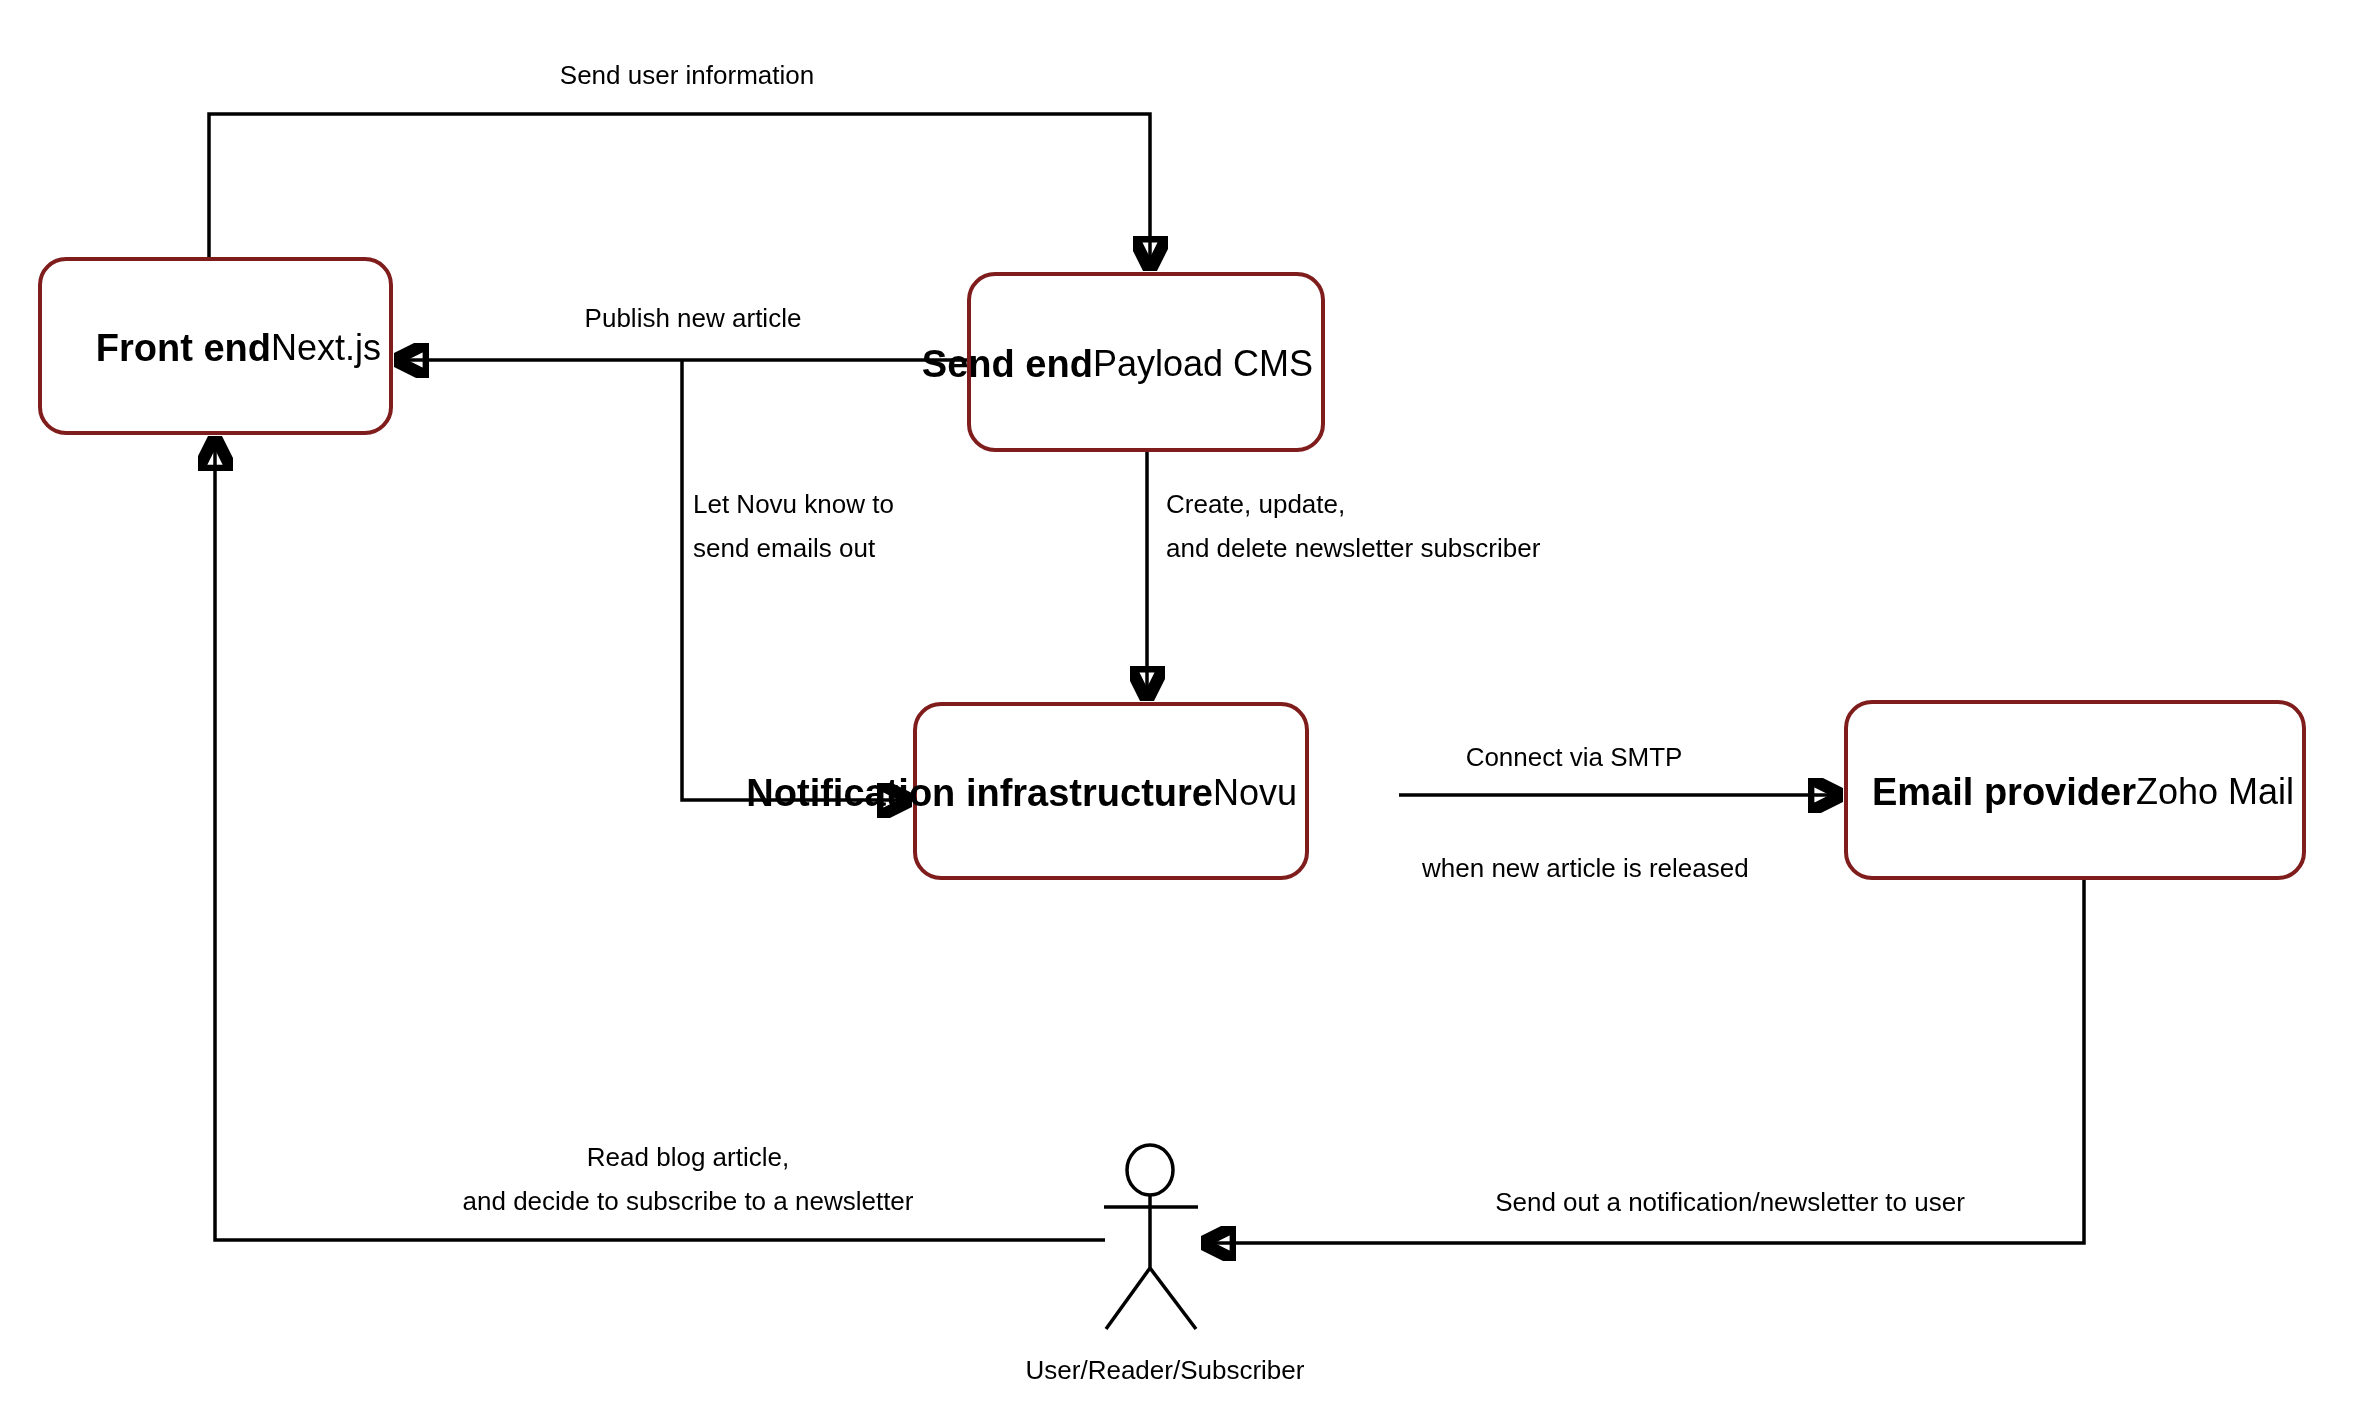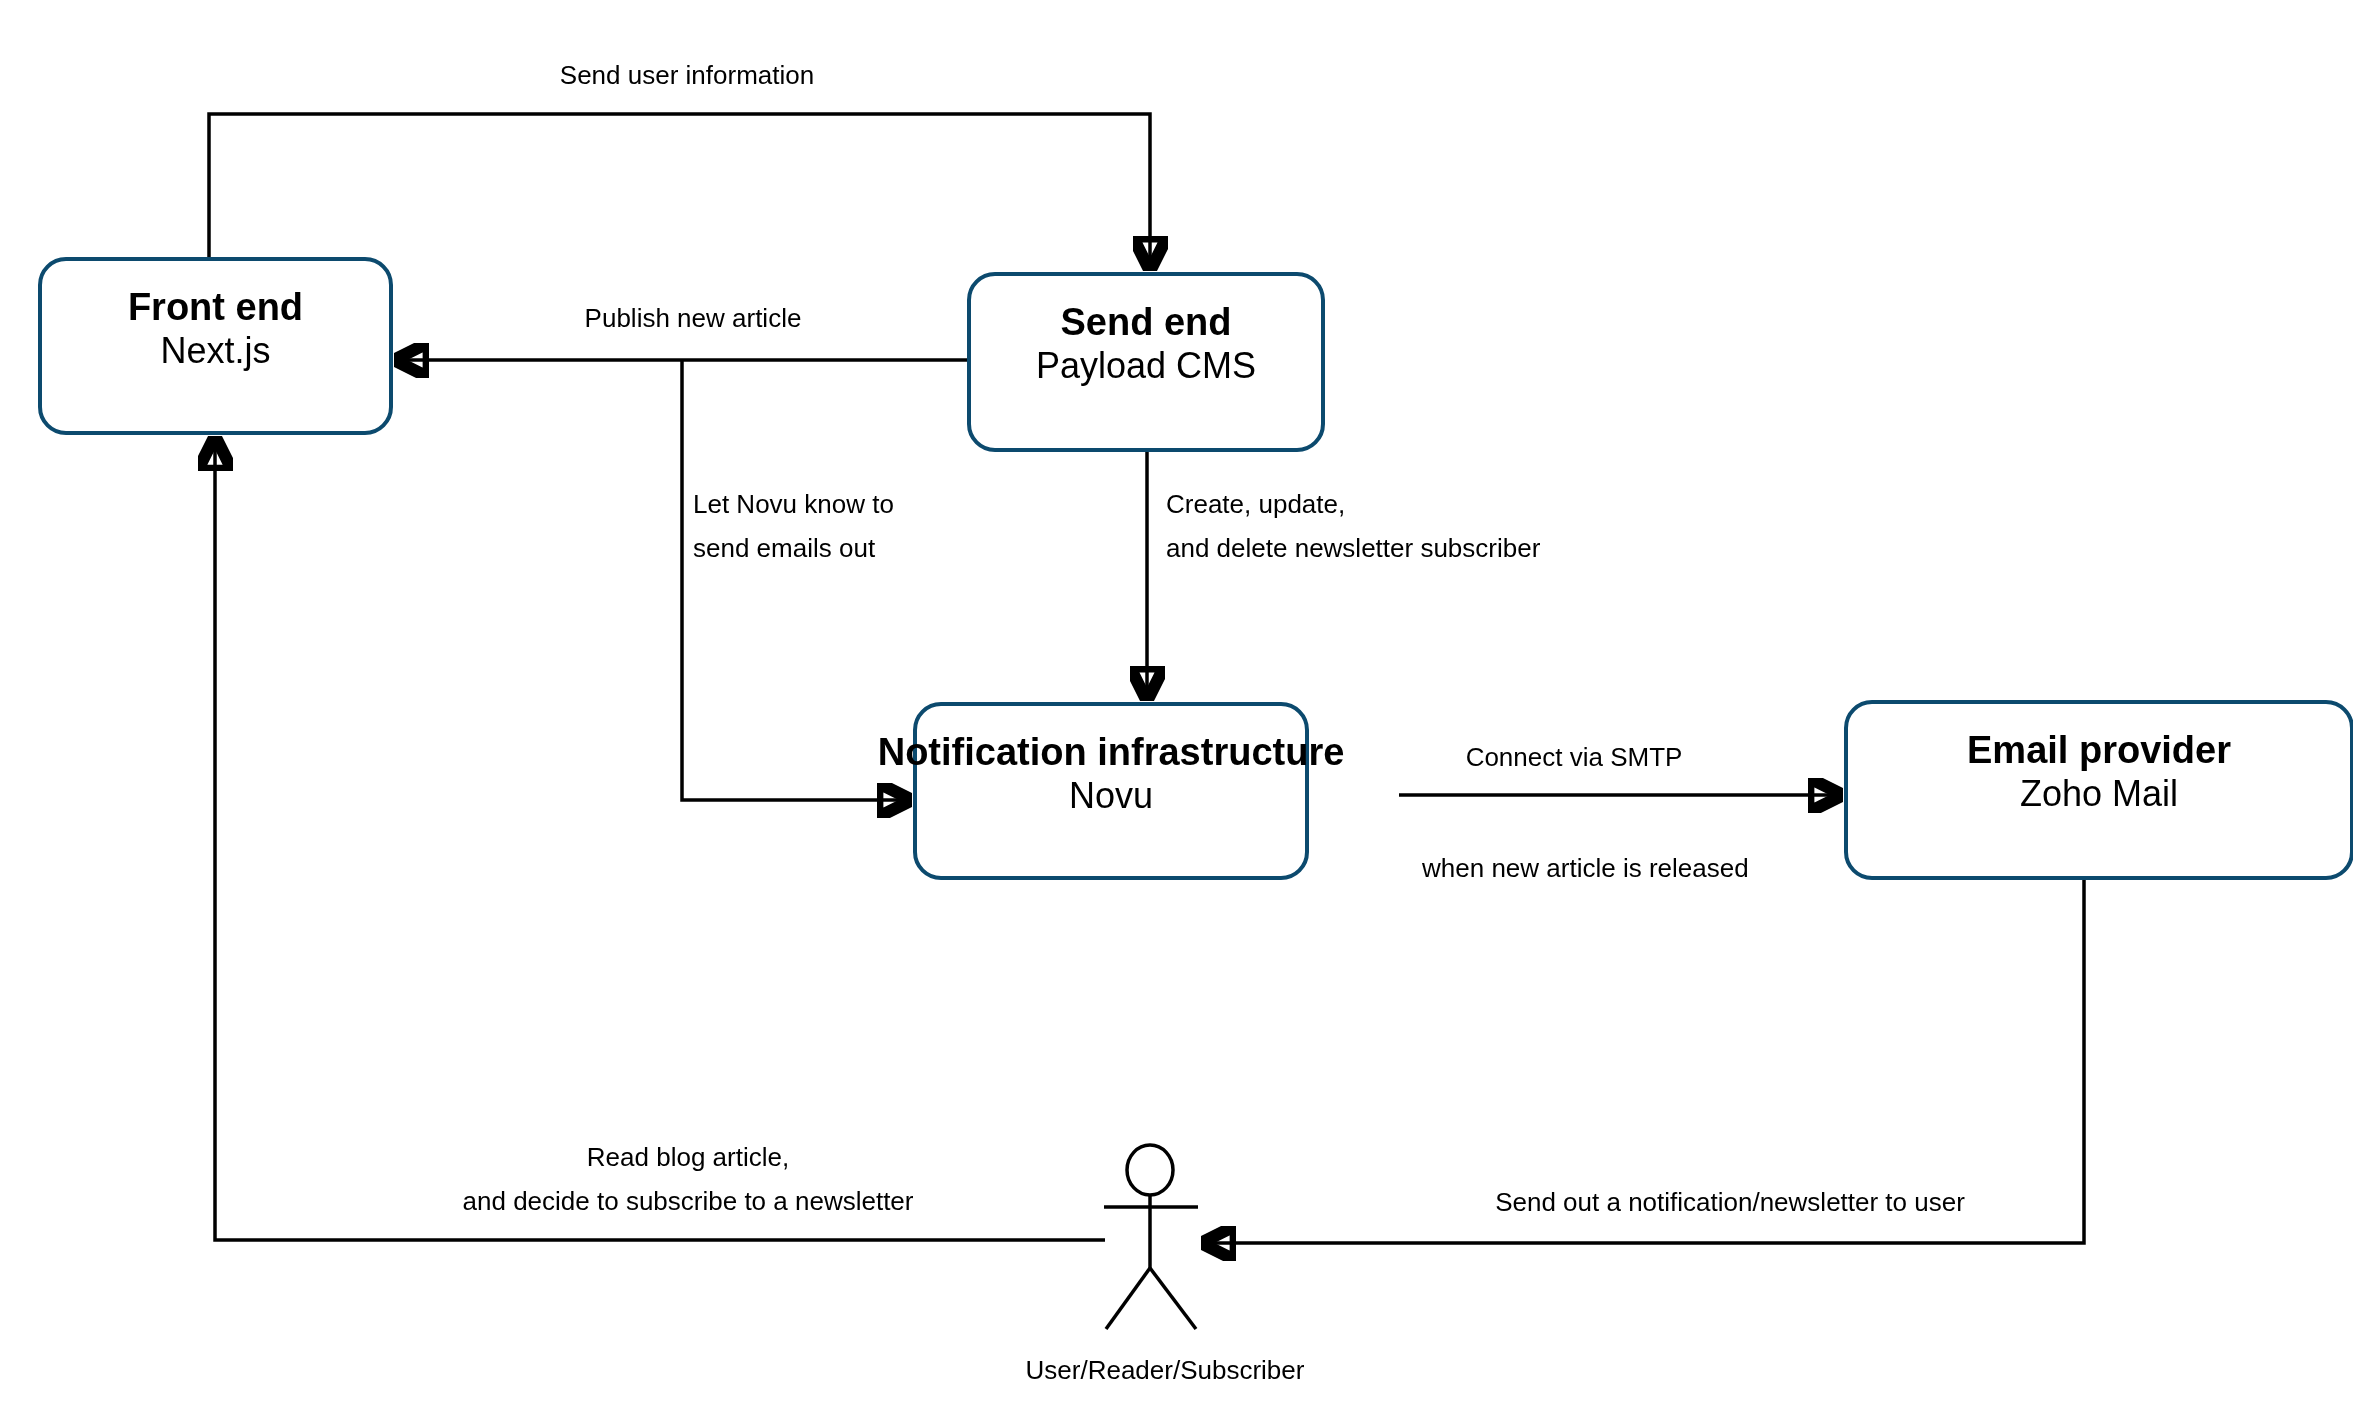--- a/index.html
+++ b/index.html
@@ -30,27 +30,27 @@
     fill: none;
   }
   .connector-layer ellipse {
     stroke: #000000;
     stroke-width: 3.5;
     fill: none;
   }
   .node {
     position: absolute;
     box-sizing: border-box;
-    border: 4px solid #0c4a6e;
+    border: 4px solid #7f1d1d;
     border-radius: 28px;
     background: #ffffff;
     display: flex;
-    flex-direction: column;
+    flex-direction: row;
     align-items: center;
-    justify-content: flex-start;
+    justify-content: flex-end;
     text-align: center;
     padding: 24px 8px 20px 8px;
   }
   .node-title {
     font-size: 38px;
     font-weight: 700;
     line-height: 44px;
     white-space: nowrap;
   }
   .node-subtitle {
@@ -113,21 +113,21 @@
   <div class="node" style="left:967px; top:272px; width:358px; height:180px;">
     <div class="node-title">Send end</div>
     <div class="node-subtitle">Payload CMS</div>
   </div>
 
   <div class="node" style="left:913px; top:702px; width:396px; height:178px;">
     <div class="node-title">Notification infrastructure</div>
     <div class="node-subtitle">Novu</div>
   </div>
 
-  <div class="node" style="left:1844px; top:700px; width:510px; height:180px;">
+  <div class="node" style="left:1844px; top:700px; width:462px; height:180px;">
     <div class="node-title">Email provider</div>
     <div class="node-subtitle">Zoho Mail</div>
   </div>
 
   <div class="lbl center" style="left:687px; top:53px;">Send user information</div>
 
   <div class="lbl center" style="left:693px; top:296px;">Publish new article</div>
 
   <div class="lbl" style="left:693px; top:482px;">
     <span class="line">Let Novu know to</span>

